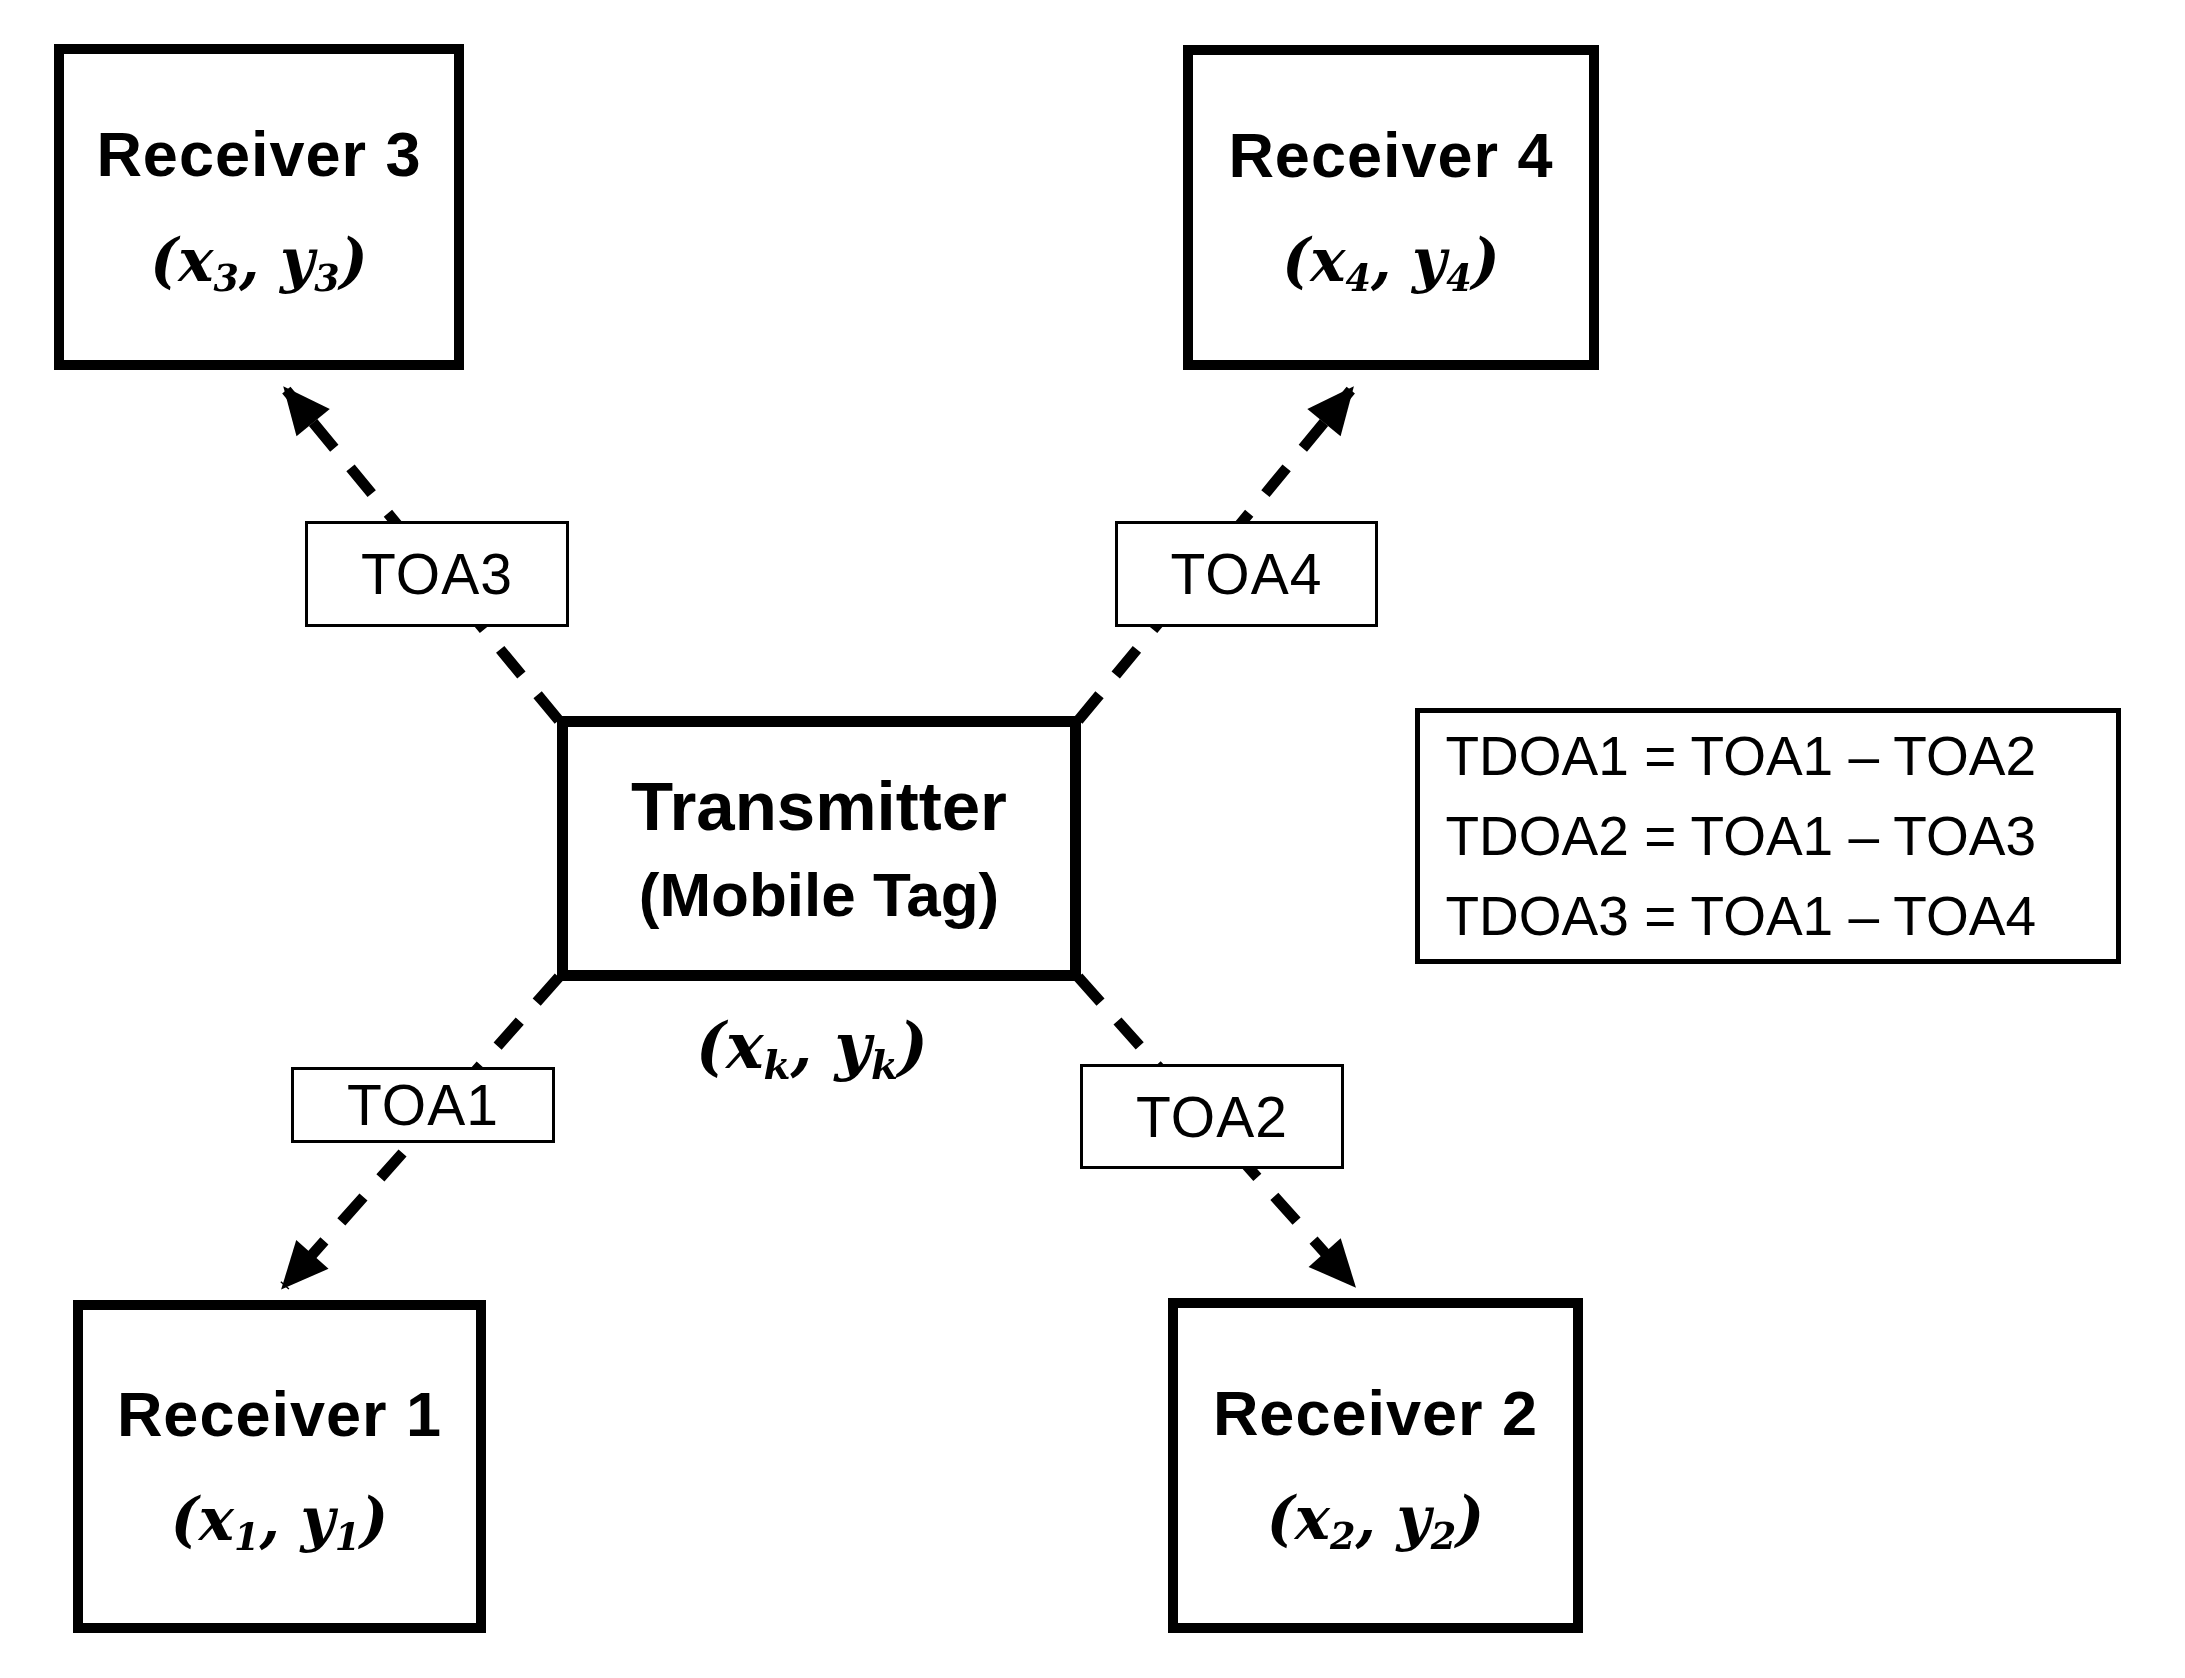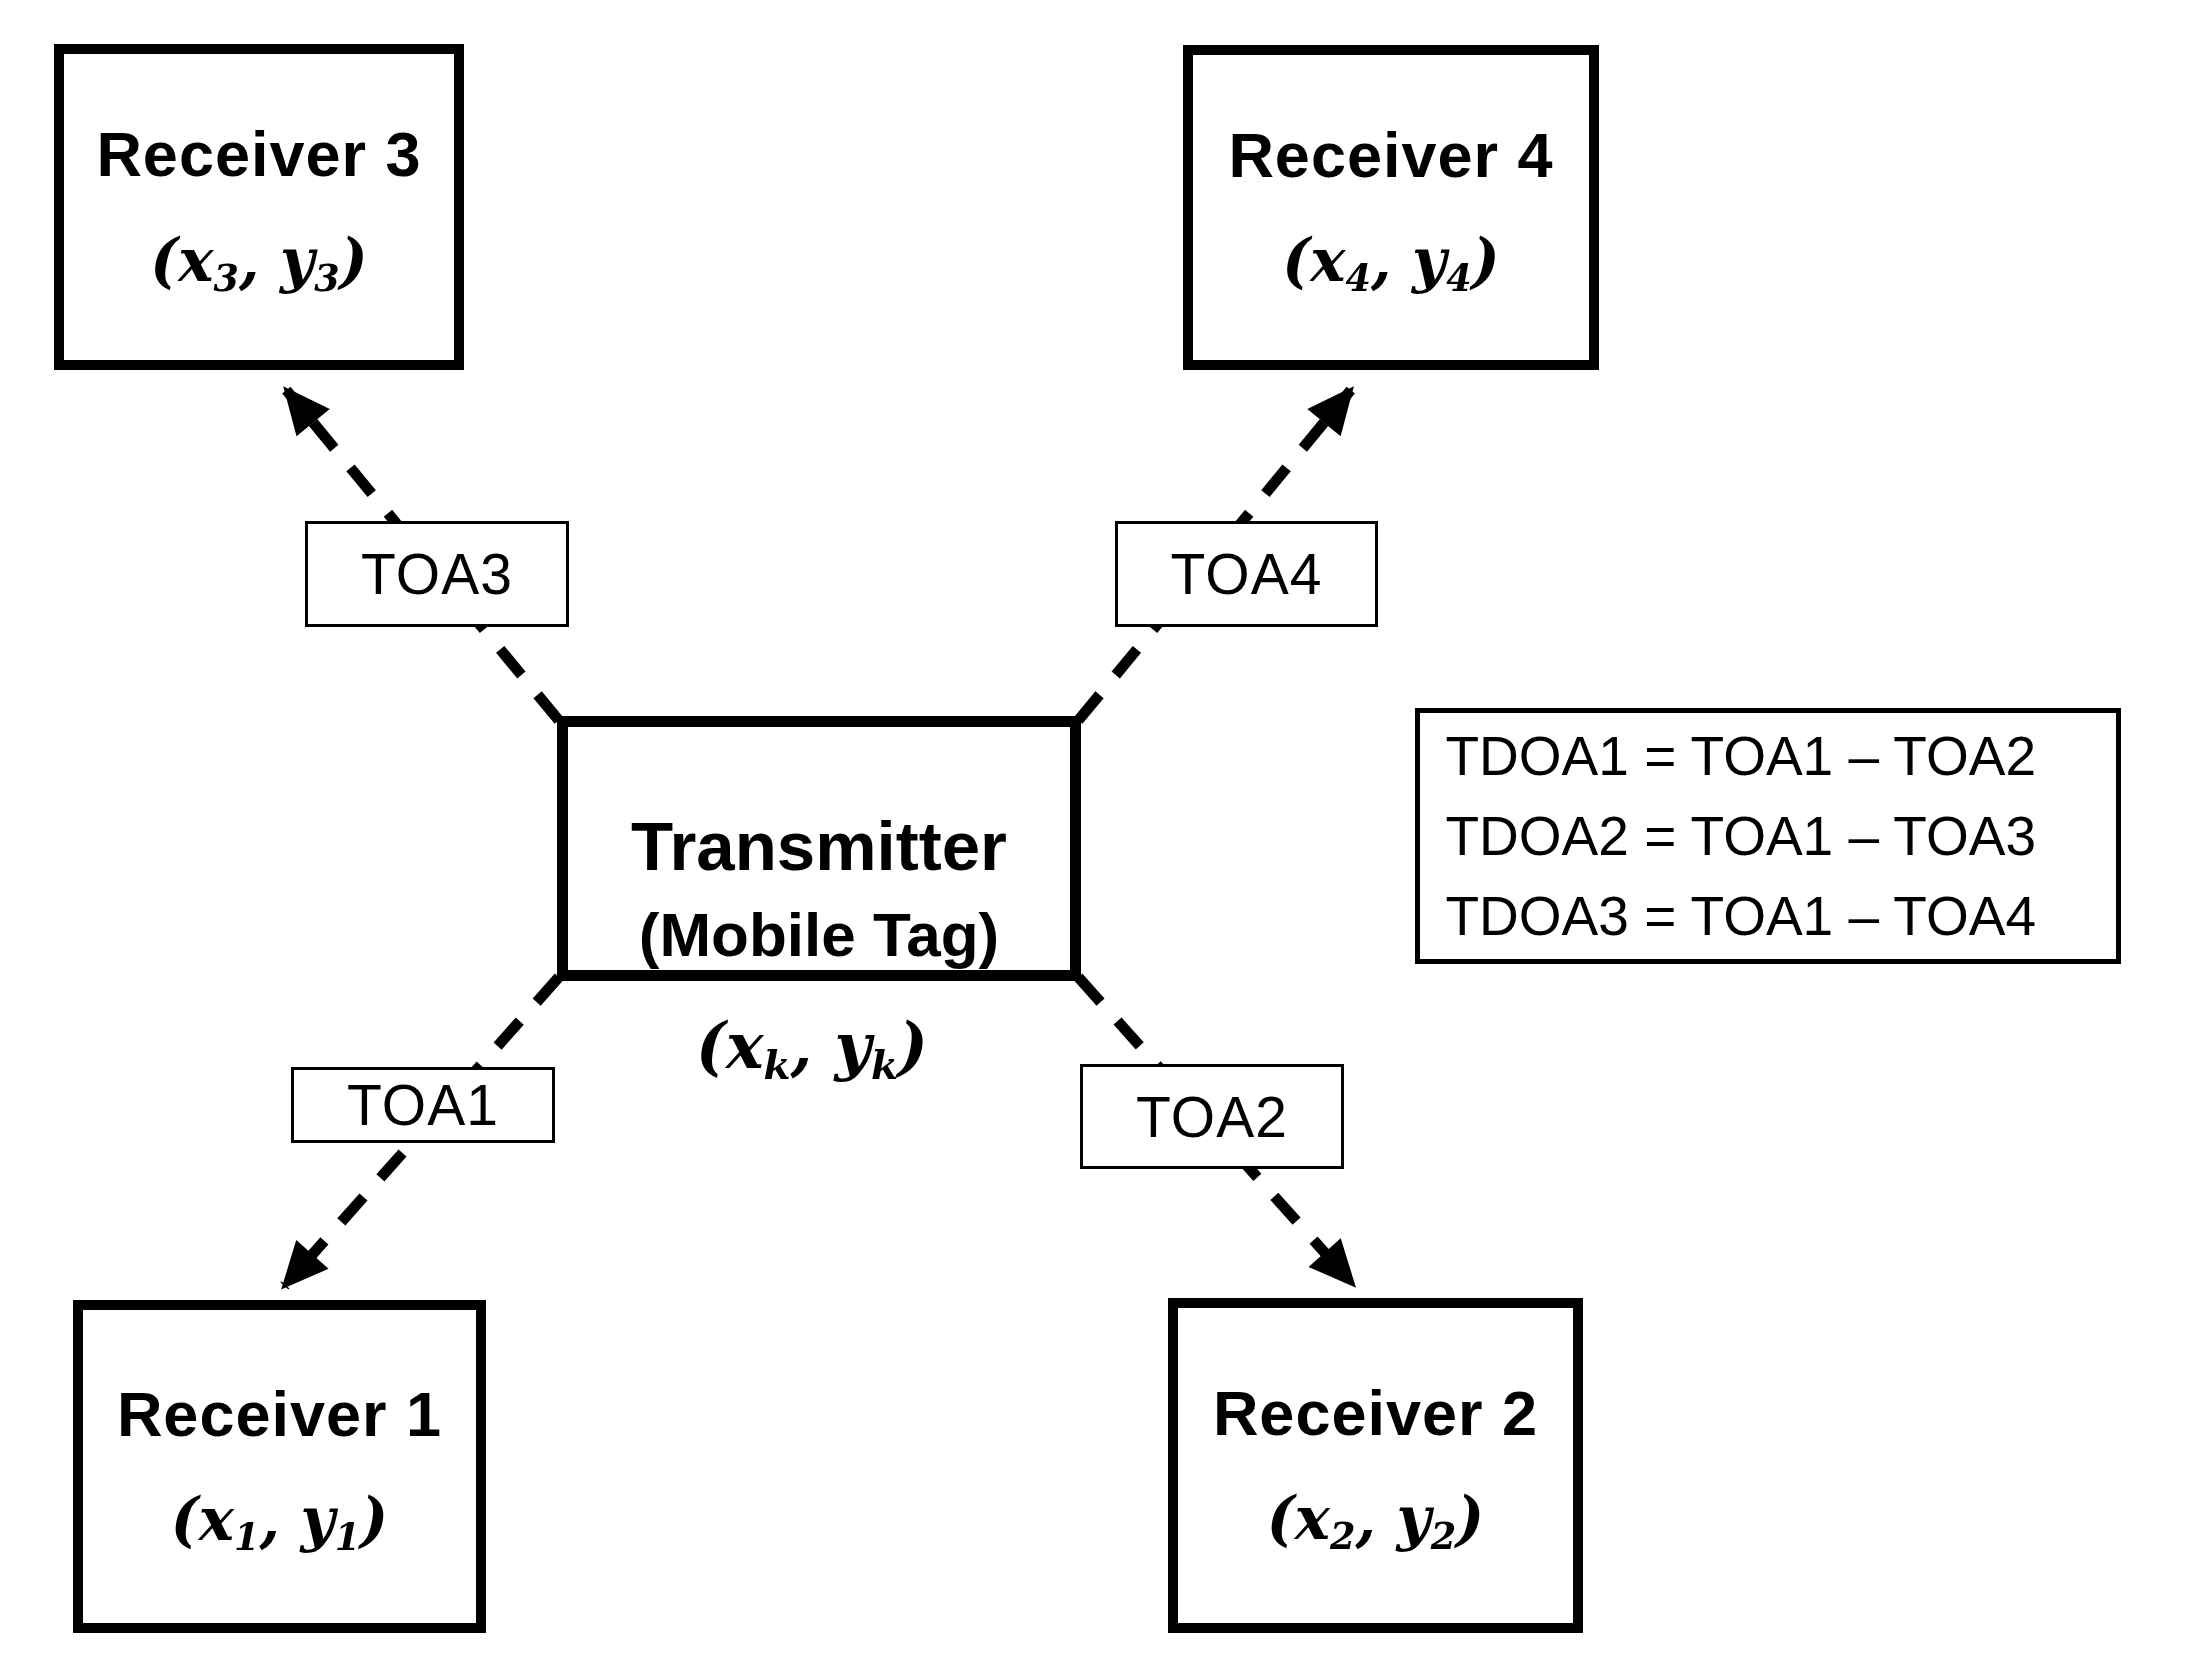--- a/index.html
+++ b/index.html
@@ -134,21 +134,21 @@
   <div class="box toa-box" style="left:1115px; top:521px; width:263px; height:106px;">
     <span>TOA4</span>
   </div>
   <div class="box toa-box" style="left:277px; top:1067px; width:264px; height:76px;margin-left:14px;">
     <span>TOA1</span>
   </div>
   <div class="box toa-box" style="left:1080px; top:1064px; width:264px; height:105px;">
     <span>TOA2</span>
   </div>
 
-  <div class="box transmitter" style="left:557px; top:716px; width:524px; height:265px;justify-content:flex-end;">
+  <div class="box transmitter" style="left:557px; top:716px; width:524px; height:265px;">
     <div class="tx-title">Transmitter</div>
     <div class="tx-subtitle">(Mobile Tag)</div>
   </div>
 
   <div class="coord coord-float"><span>(x</span><sub>k</sub><span>, y</span><sub>k</sub><span>)</span></div>
 
   <div class="box tdoa-box" style="left:1415px; top:708px; width:706px; height:256px;">
     <div>TDOA1 = TOA1 – TOA2</div>
     <div>TDOA2 = TOA1 – TOA3</div>
     <div>TDOA3 = TOA1 – TOA4</div>

